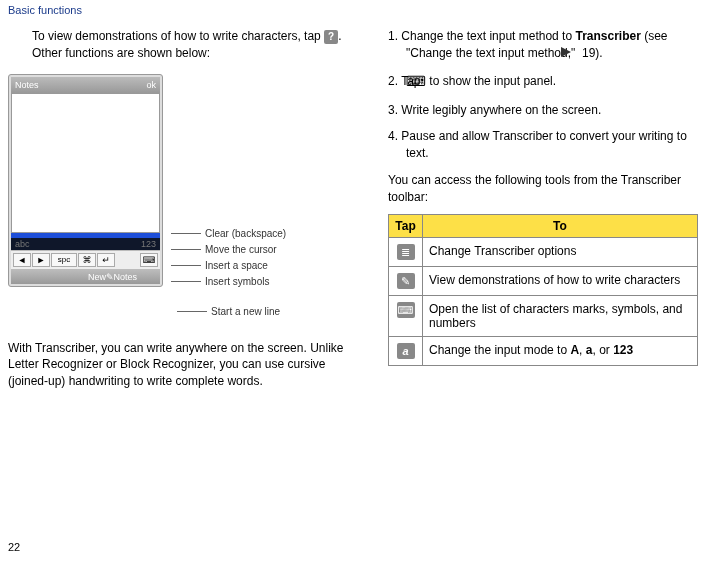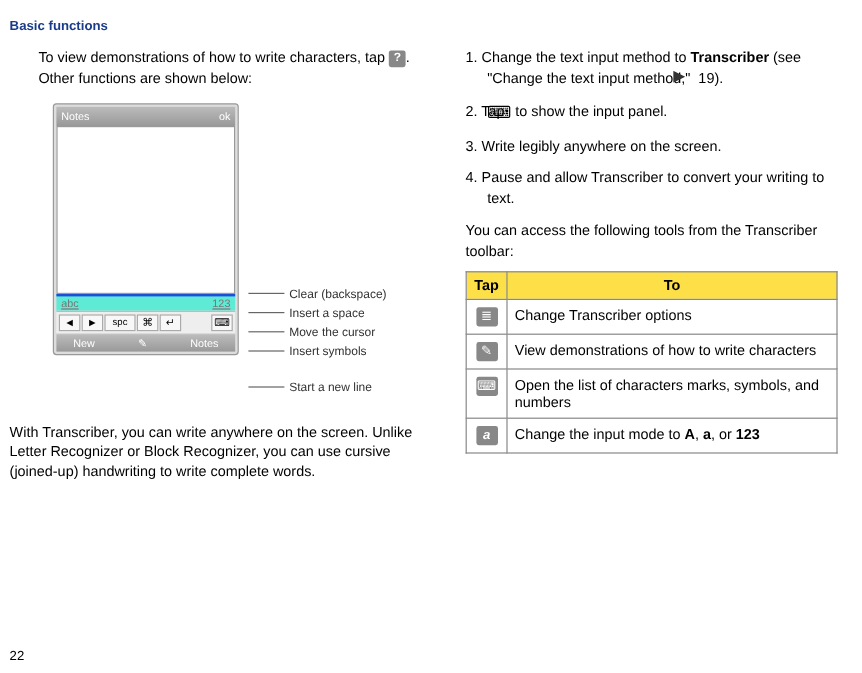--- a/index.html
+++ b/index.html
@@ -7,23 +7,23 @@
     font-family: Verdana, Geneva, sans-serif;
     font-size: 12px;
     color: #000;
     width: 718px;
     height: 561px;
     position: relative;
     background: #fff;
   }
   .header {
     color: #1a3a8a;
-    font-weight: bold;
+    font-weight: normal;
     font-size: 11px;
-    padding: 16px 8px 12px 8px;
+    padding: 4px 8px 12px 8px;
   }
   .columns {
     display: flex;
     padding: 0 8px;
   }
   .col-left {
     width: 380px;
     padding-right: 30px;
   }
   .col-right {
@@ -44,21 +44,20 @@
     font-weight: bold;
     text-align: center;
     line-height: 14px;
     border-radius: 2px;
     vertical-align: middle;
   }
   .device-figure {
     display: flex;
     align-items: flex-start;
     margin-bottom: 20px;
-    margin-left: 36px;
   }
   .device {
     width: 155px;
     background: #ddd;
     border: 1px solid #999;
     border-radius: 3px;
     padding: 2px;
     flex-shrink: 0;
   }
   .device-titlebar {
@@ -72,26 +71,25 @@
     height: 16px;
   }
   .device-screen {
     background: #fff;
     height: 140px;
     border: 1px solid #999;
   }
   .device-modebar {
     display: flex;
     justify-content: space-between;
-    background: #5eead4;
+    background: #0f172a;
     font-size: 9px;
     color: #777;
     padding: 1px 4px;
-    border-top: 2px solid #1d4ed8;
-    text-decoration: underline;
+    border-top: 5px solid #1d4ed8;
   }
   .device-toolbar {
     background: #eee;
     display: flex;
     align-items: center;
     padding: 2px;
     gap: 1px;
     border-top: 1px solid #bbb;
     border-bottom: 1px solid #bbb;
   }
@@ -100,45 +98,44 @@
     height: 14px;
     background: #f8f8f8;
     border: 1px solid #aaa;
     display: flex;
     align-items: center;
     justify-content: center;
     font-size: 9px;
   }
   .device-bottombar {
     display: flex;
-    justify-content: center;
+    justify-content: flex-end;
     background: linear-gradient(#bbb, #999);
     color: #fff;
     font-size: 9px;
-    padding: 2px 6px;
-    gap: 36px;
+    padding: 2px 23px;
   }
   .annotations {
     padding-left: 8px;
     padding-top: 152px;
     font-size: 10px;
     color: #333;
     line-height: 1.6;
   }
   .annotations div::before {
     content: "";
     display: inline-block;
     width: 30px;
     border-top: 1px solid #666;
     vertical-align: middle;
     margin-right: 4px;
     margin-left: -36px;
   }
   .annotations div { padding-left: 36px; }
-  .annotations .gap { margin-top: 14px; }
+  .annotations .gap { margin-top: 14px; text-align: center; }
   .subhead {
     font-weight: bold;
     font-size: 14px;
     margin: 20px 0 6px 0;
   }
   .body-text {
     line-height: 1.4;
   }
   .steps li {
     list-style: none;
@@ -228,22 +225,22 @@
           <div class="toolbar-btn" style="margin-left:auto">⌨</div>
         </div>
         <div class="device-bottombar">
           <span>New</span>
           <span>✎</span>
           <span>Notes</span>
         </div>
       </div>
       <div class="annotations">
         <div>Clear (backspace)</div>
+        <div>Move the cursor</div>
         <div>Insert a space</div>
-        <div>Move the cursor</div>
         <div>Insert symbols</div>
         <div class="gap">Start a new line</div>
       </div>
     </div>
 
     <p class="body-text">With Transcriber, you can write anywhere on the screen. Unlike Letter Recognizer or Block Recognizer, you can use cursive (joined-up) handwriting to write complete words.</p>
   </div>
 
   <div class="col-right">
     <ol class="steps">

